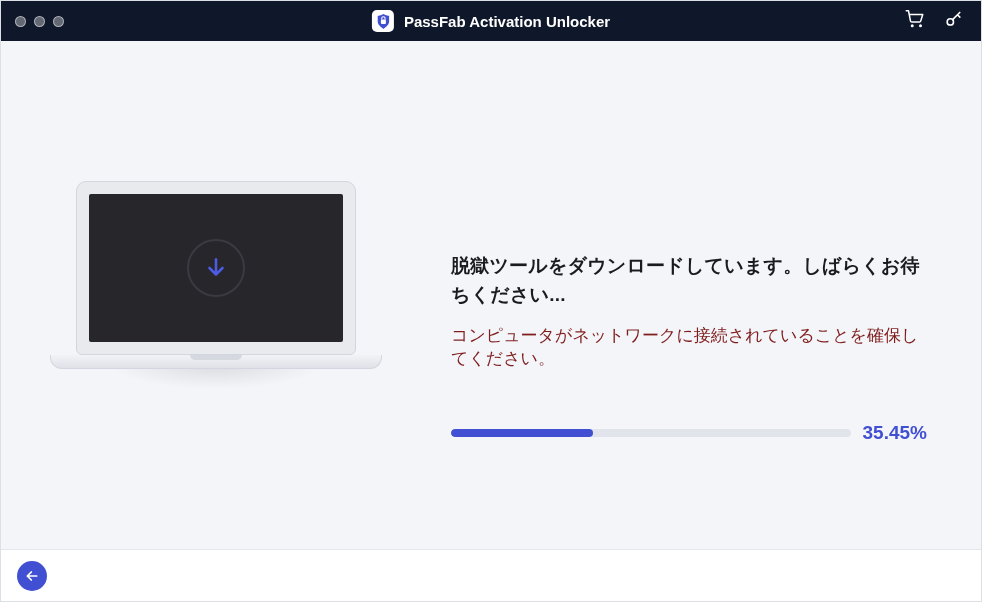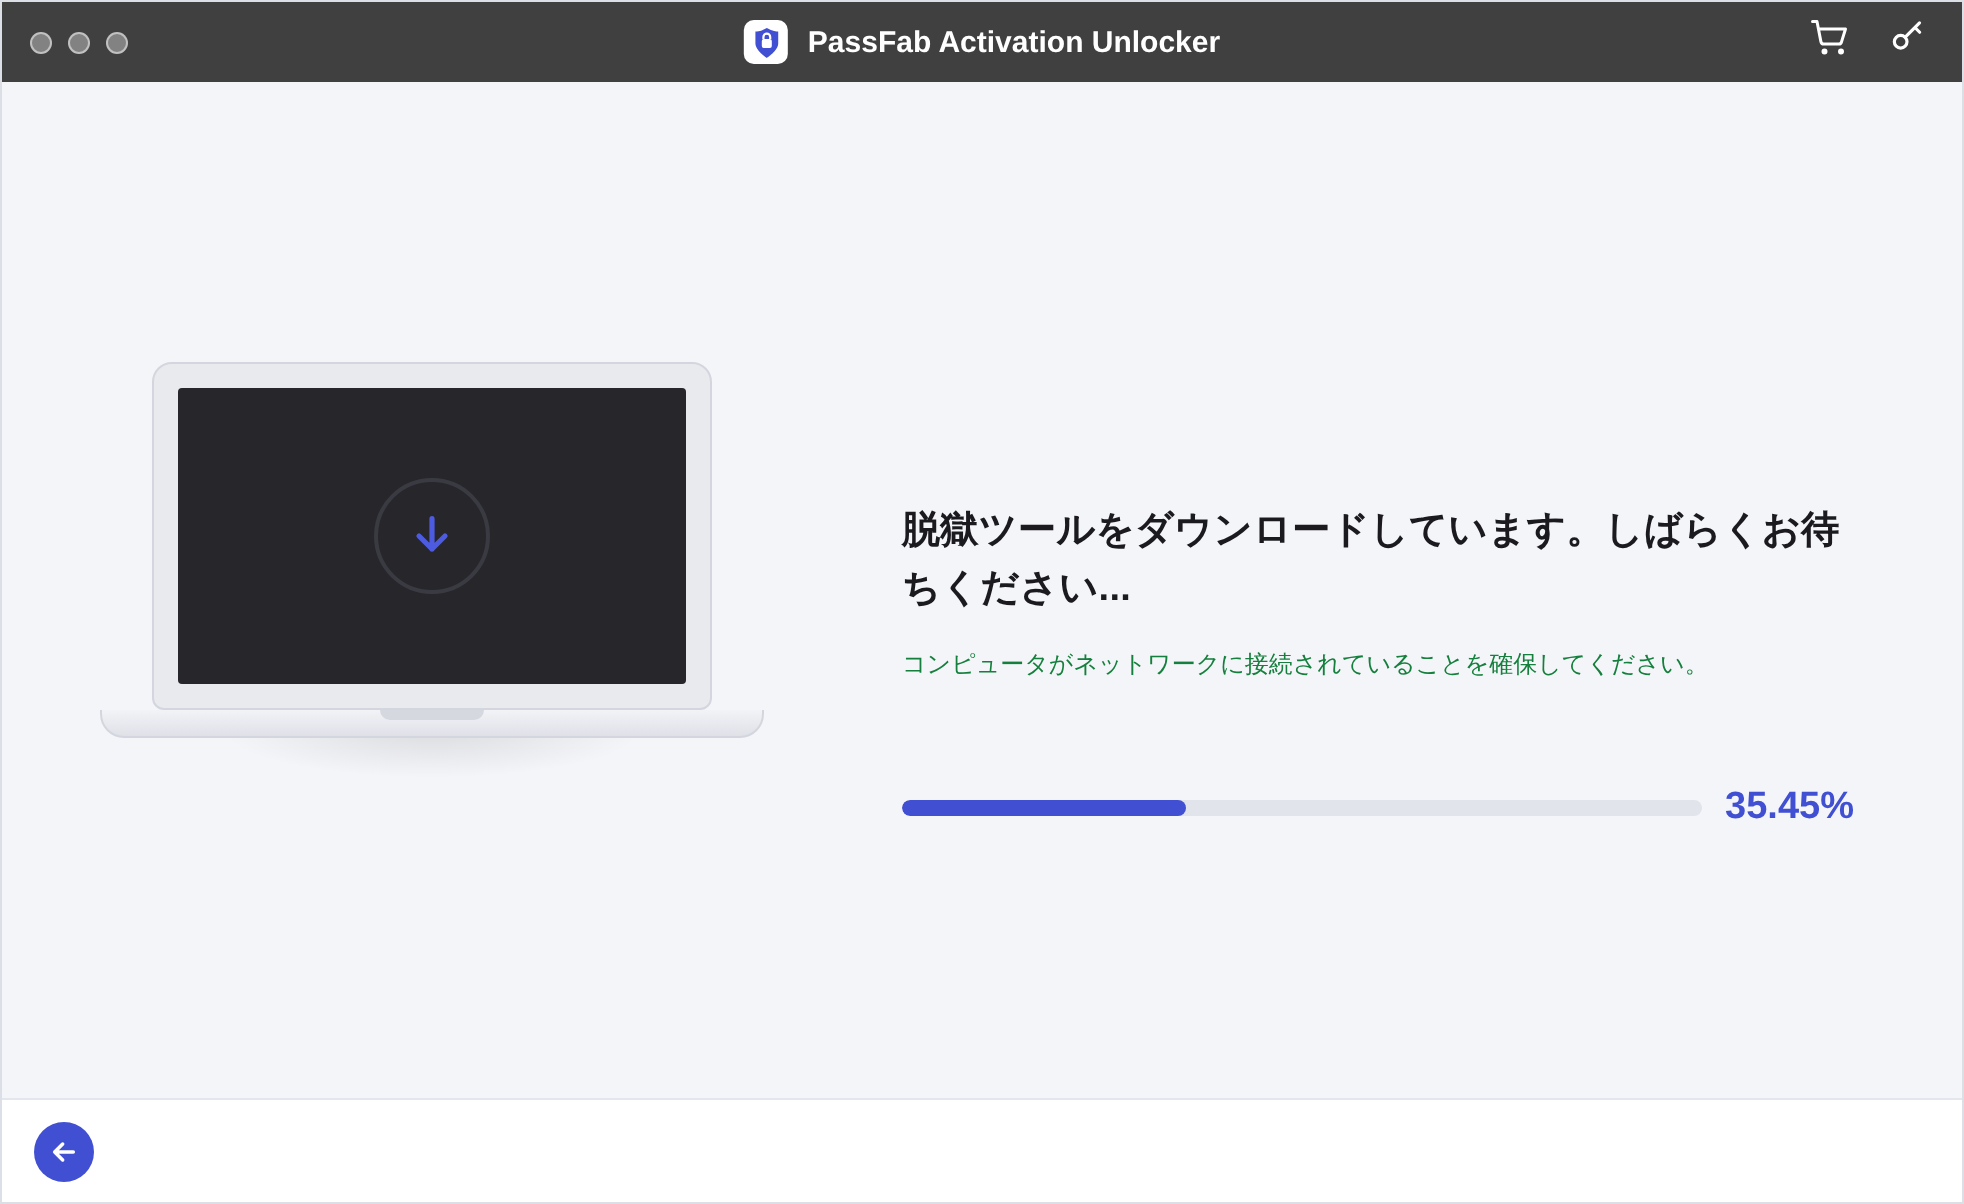--- a/index.html
+++ b/index.html
@@ -1,40 +1,40 @@
 <!DOCTYPE html>
 <html><head>
 <meta charset="utf-8">
 <style>
   * { box-sizing: border-box; margin: 0; padding: 0; }
   html, body { width: 982px; height: 602px; overflow: hidden; font-family: -apple-system, "Helvetica Neue", Arial, "Hiragino Kaku Gothic ProN", "Yu Gothic", Meiryo, sans-serif; }
   body { background: #f4f5f9; border: 1px solid #dcdfe6; display: flex; flex-direction: column; }
 
   
-  .titlebar { height: 40px; background: #404040; color: #fff; display: flex; align-items: center; position: relative; }
+  .titlebar { height: 40px; background: #0f172a; color: #fff; display: flex; align-items: center; position: relative; }
   .traffic   { display: flex; gap: 8px; margin-left: 14px; }
   .traffic span { width: 11px; height: 11px; border-radius: 50%; background: rgba(255,255,255,.35); border: 1px solid rgba(255,255,255,.5); }
   .title-center { position: absolute; left: 50%; transform: translateX(-50%); display: flex; align-items: center; gap: 10px; font-size: 15px; font-weight: 600; }
   .app-logo { width: 22px; height: 22px; background: #fff; border-radius: 5px; display: flex; align-items: center; justify-content: center; }
   .title-right { margin-left: auto; margin-right: 18px; display: flex; gap: 20px; align-items: center; }
 
   
   .main { flex: 1; display: flex; flex-direction: row; align-items: flex-start; }
   .left { width: 430px; display: flex; flex-direction: column; align-items: center; padding-top: 140px; }
 
   .laptop-screen { width: 280px; height: 174px; background: #e9eaee; border: 1px solid #d3d6de; border-radius: 10px 10px 6px 6px; padding: 12px; position: relative; z-index: 2; }
   .screen-inner { width: 100%; height: 100%; background: #26262b; border-radius: 2px; display: flex; align-items: center; justify-content: center; }
   .dl-circle { width: 58px; height: 58px; border-radius: 50%; border: 2px solid #3a3a42; display: flex; align-items: center; justify-content: center; }
   .laptop-base { width: 332px; height: 14px; background: linear-gradient(#f2f3f6,#dfe1e8); border: 1px solid #d3d6de; border-top: none; border-radius: 0 0 12px 12px; position: relative; z-index: 2; }
   .laptop-notch { position: absolute; top: 0; left: 50%; transform: translateX(-50%); width: 52px; height: 5px; background: #d6d8df; border-radius: 0 0 6px 6px; }
   .shadow { width: 300px; height: 70px; margin-top: -4px; background: radial-gradient(ellipse 150px 34px at 50% 0%, rgba(0,0,0,.10), rgba(0,0,0,0) 70%); z-index: 1; }
 
   .right { flex: 1; padding: 210px 54px 0 20px; }
   .heading { font-size: 19px; font-weight: 700; color: #1b1b1f; line-height: 1.55; letter-spacing: .2px; }
-  .subtext { margin-top: 14px; font-size: 12px; color: #15803d; }
+  .subtext { margin-top: 14px; font-size: 17px; color: #7f1d1d; }
   .progress-wrap { margin-top: 52px; display: flex; align-items: center; gap: 2px; }
   .progress-track { flex: 1; height: 8px; background: #e2e4ec; border-radius: 4px; overflow: hidden; }
   .progress-fill  { height: 100%; background: #4150d2; border-radius: 4px; }
   .progress-pct   { color: #4150d2; font-size: 19px; font-weight: 600; min-width: 74px; text-align: right; }
 
   
   .footer { height: 52px; background: #ffffff; border-top: 1px solid #e4e6ee; display: flex; align-items: center; padding-left: 16px; }
   .back-btn { width: 30px; height: 30px; border-radius: 50%; background: #4150d2; display: flex; align-items: center; justify-content: center; cursor: pointer; }
 </style>
 </head>

